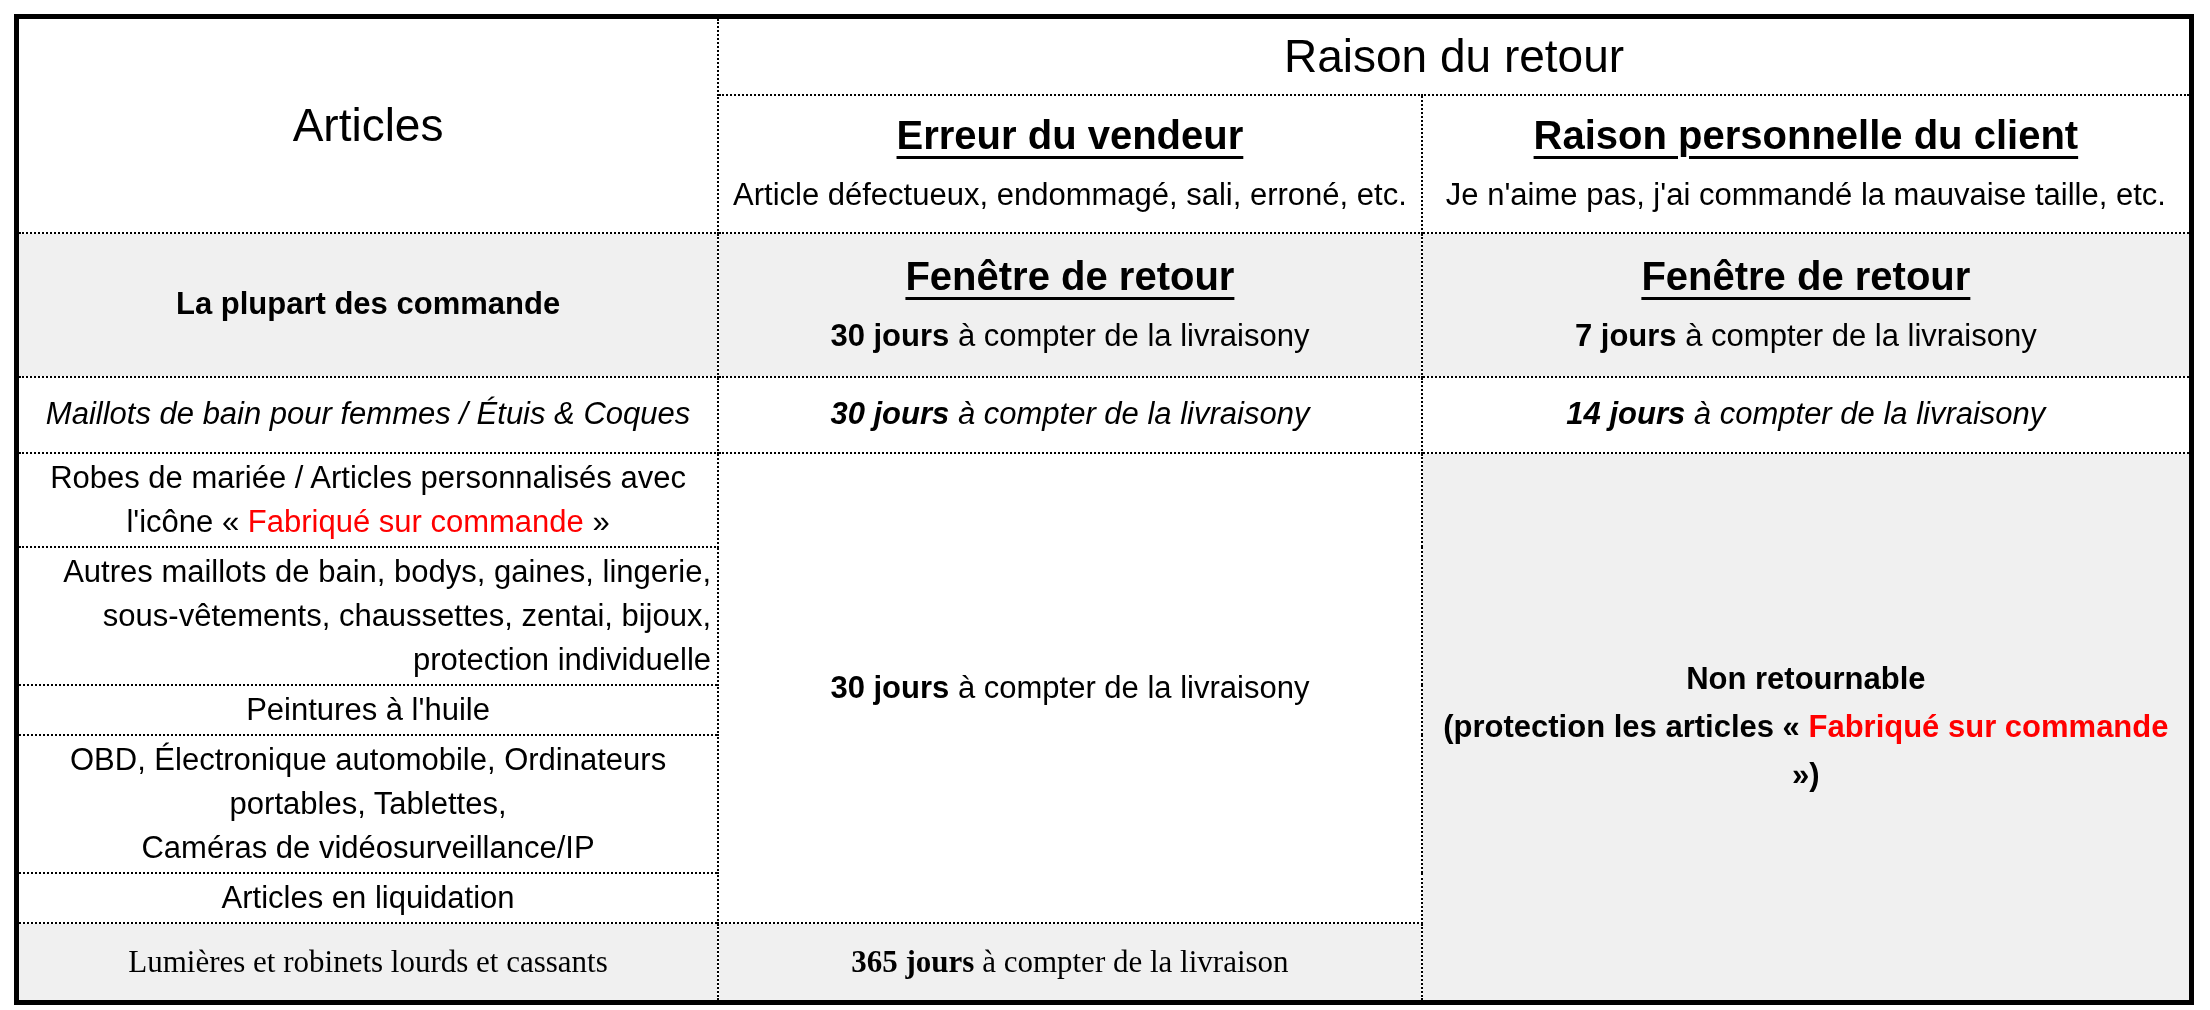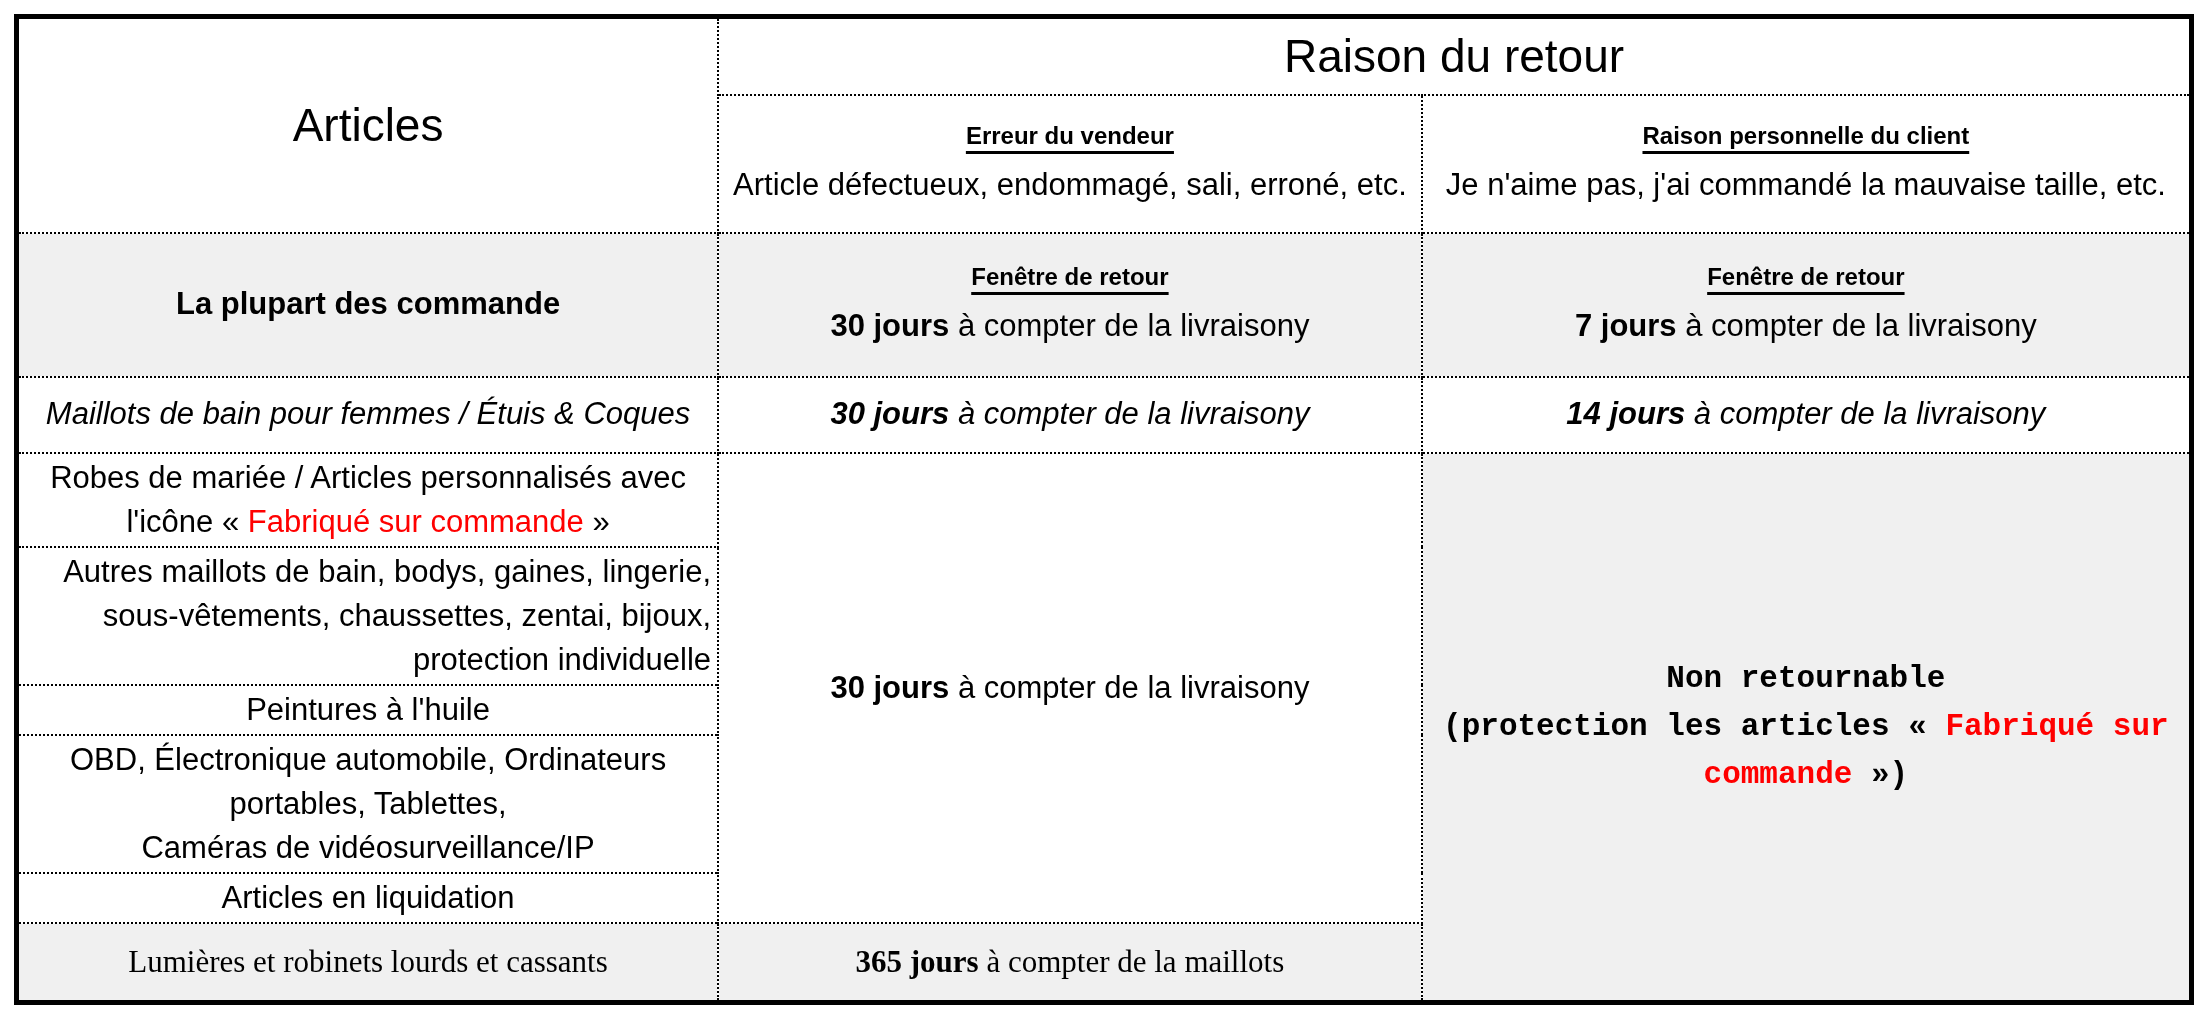--- a/index.html
+++ b/index.html
@@ -44,33 +44,33 @@
   tr.r5 td { height: 138px; text-align: right; }
   tr.r6 td { height: 42px; text-align: center; }
   tr.r7 td { height: 128px; }
   tr.r8 td { height: 45px; }
   tr.r9 td { height: 80px; font-family: Liberation Serif, serif; }
   .big {
     font-size: 46px;
     font-weight: normal;
   }
   .sub-title {
-    font-size: 24px;
+    font-size: 40px;
     font-weight: bold;
     line-height: 1.3;
     text-decoration: underline;
     text-decoration-thickness: 3px;
     text-underline-offset: 7px;
     margin-bottom: 12px;
   }
   .shaded { background: var(--shaded); }
   .red { color: var(--red); }
   b, .bold { font-weight: bold; }
   .preline { white-space: pre-line; }
-  .merged-note { font-weight: bold; font-size: 31px; line-height: 1.55; font-family: Liberation Mono, monospace; }
+  .merged-note { font-weight: bold; font-size: 31px; line-height: 1.55; }
 </style>
 </head>
 <body>
 
 <div class="page">
   <table class="policy">
     <colgroup>
         <col class="c1">
         <col class="c2">
         <col class="c3">
@@ -132,18 +132,18 @@
       <td class="preline">OBD, Électronique automobile, Ordinateurs portables, Tablettes,
 Caméras de vidéosurveillance/IP</td>
     </tr>
 
     <tr class="r8">
       <td>Articles en liquidation</td>
     </tr>
 
     <tr class="r9">
       <td class="shaded">Lumières et robinets lourds et cassants</td>
-      <td class="shaded"><b>365 jours</b><span> à compter de la maillots</span></td>
+      <td class="shaded"><b>365 jours</b><span> à compter de la livraison</span></td>
     </tr>
 
   </tbody>
     </table>
 </div>
 
 </body></html>

